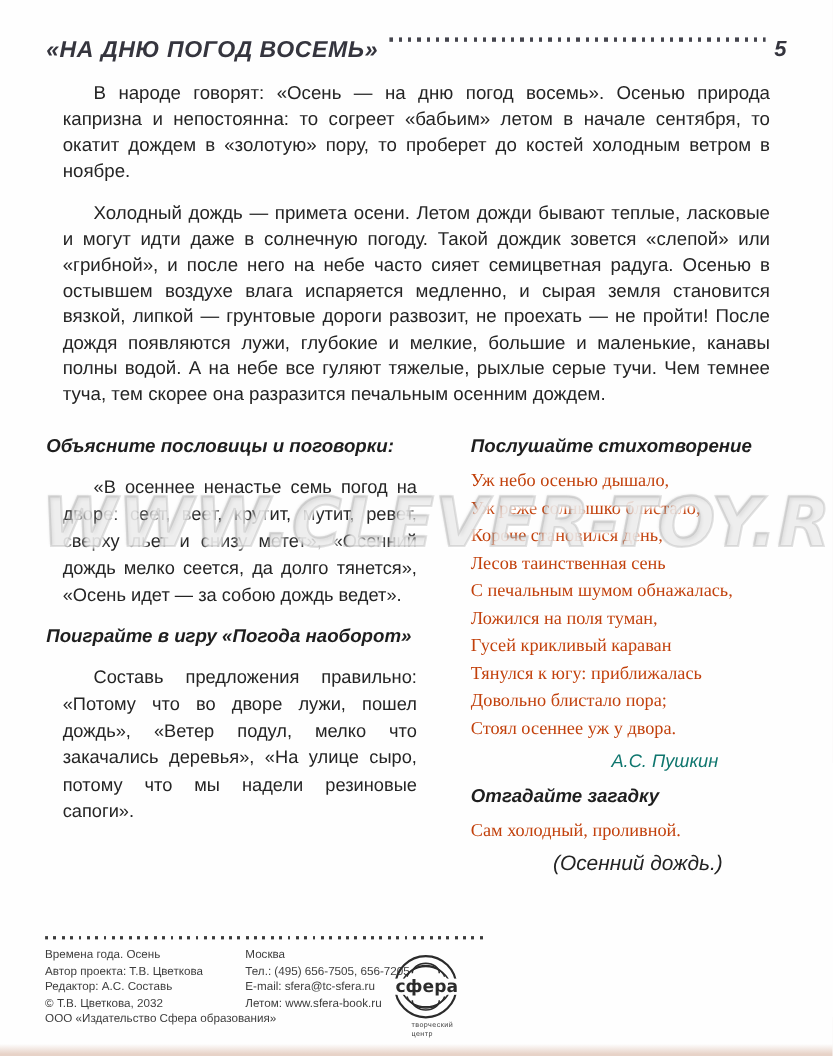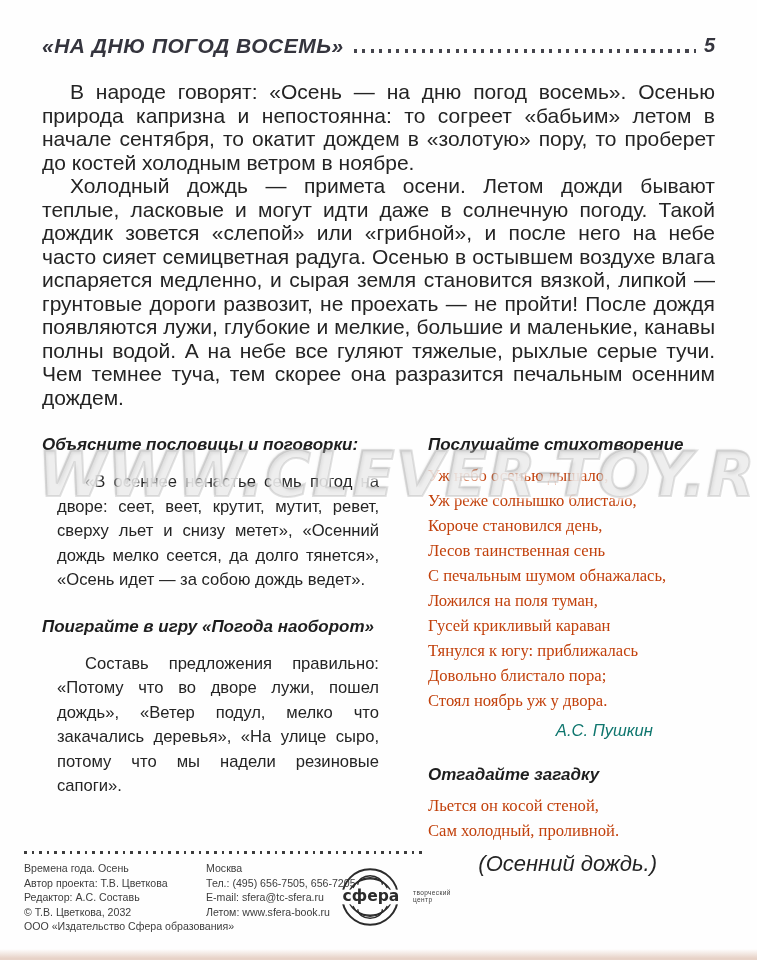--- a/index.html
+++ b/index.html
@@ -15,104 +15,103 @@
     width:757px;height:960px;
     background:#fefefe;
     overflow:hidden;
   }
   .content{
     position:relative;
     padding:34px 42px 0 42px;
   }
   
   .hdr{
-    display:flex;align-items:flex-end;
-    margin-bottom:22px;
+    display:flex;
   }
   .hdr-title{
     font-style:italic;font-weight:bold;
     font-size:21px;letter-spacing:.5px;
     color:#35353e;white-space:nowrap;
   }
   .hdr-dots{
     flex:1;height:4px;margin:0 8px 5px 10px;
     background:repeating-linear-gradient(90deg,#45454d 0 3px,transparent 3px 8.5px);
   }
   .hdr-num{
     font-style:italic;font-weight:bold;
     font-size:20px;color:#35353e;
     padding-bottom:1px;
   }
   
   .intro p{
-    margin:0;
-    font-size:21px;line-height:23.5px;
+    margin:15px;
+    font-size:17px;line-height:23.5px;
     text-align:justify;text-indent:28px;
     color:#242424;
   }
   
   .cols{
     display:flex;gap:34px;
     margin-top:26px;
   }
   .col-left{width:352px;flex:0 0 352px;}
   .col-right{flex:1;}
   .sec-h{
     margin:0 0 8px 0;
     font-style:italic;font-weight:bold;
     font-size:17px;color:#1e1e1e;
   }
-  .sec-h.gap-top{margin-top:24px;}
+  .sec-h.gap-top{margin-top:12px;}
   .sec-t{
     margin:15px;
     font-size:16.6px;line-height:24.5px;
     text-align:justify;text-indent:28px;
     color:#242424;
   }
   .poem-line,.riddle-line{
     font-size:16.6px;line-height:25px;color:#c2410c;font-family:Liberation Serif, serif;
   }
   .poem-attrib{
     font-style:italic;font-size:16.6px;
     text-align:right;padding-right:62px;
     margin-top:8px;color:#0f766e;
   }
   .riddle-answer{
-    font-style:italic;font-size:22px;
+    font-style:italic;font-size:19px;
     text-align:right;padding-right:58px;
     margin-top:8px;color:#242424;
   }
   
   .watermark{
     position:absolute;left:38px;top:438px;width:690px;
     font-family:"DejaVu Sans",sans-serif;
     font-weight:bold;font-style:italic;
     font-size:62px;letter-spacing:1px;white-space:nowrap;
     color:rgba(190,190,190,0.22);
     -webkit-text-stroke:2px rgba(160,160,160,0.30);
     text-shadow:2px 3px 3px rgba(255,255,255,0.85), -1px -1px 2px rgba(120,120,120,0.18);
     pointer-events:none;z-index:5;
   }
   
   .footer{
-    position:absolute;left:24px;top:851px;width:440px;z-index:2;
+    position:absolute;left:41px;top:851px;width:440px;z-index:2;
   }
   .footer-rule{
     width:402px;height:3px;margin-bottom:7px;
     background:repeating-linear-gradient(90deg,#3c3c3c 0 2.6px,transparent 2.6px 7.6px);
   }
   .footer-cols{display:flex;align-items:flex-start;}
   .f-col1{width:182px;flex:0 0 182px;}
   .f-col2{width:136px;flex:0 0 136px;}
   .f-line{
     font-size:10.6px;line-height:14.5px;color:#3d3d3d;
     white-space:nowrap;
   }
   .f-logo{
-    display:flex;align-items:center;margin-left:-3px;margin-top:3px;
+    display:flex;align-items:center;margin-left:-3px;margin-top:3px;flex-direction:column;
   }
   .logo-tagline{
     font-size:6.5px;line-height:7.5px;color:#3d3d3d;
     letter-spacing:.4px;margin-left:2px;margin-top:-6px;
   }
   
   .bottom-strip{
     position:absolute;left:0;bottom:0;width:100%;height:11px;
     background:linear-gradient(to bottom,rgba(233,212,202,0) 0%,#e7d2c7 85%);
     z-index:6;
@@ -153,27 +152,26 @@
         <div>
           <div class="poem-line">Уж небо осенью дышало,</div>
           <div class="poem-line">Уж реже солнышко блистало,</div>
           <div class="poem-line">Короче становился день,</div>
           <div class="poem-line">Лесов таинственная сень</div>
           <div class="poem-line">С печальным шумом обнажалась,</div>
           <div class="poem-line">Ложился на поля туман,</div>
           <div class="poem-line">Гусей крикливый караван</div>
           <div class="poem-line">Тянулся к югу: приближалась</div>
           <div class="poem-line">Довольно блистало пора;</div>
-          <div class="poem-line">Стоял ноябрь уж у двора.</div>
+          <div class="poem-line">Стоял осеннее уж у двора.</div>
         </div>
         <div class="poem-attrib">А.С. Пушкин</div>
 
         <h3 class="sec-h gap-top">Отгадайте загадку</h3>
         <div>
-          <div class="riddle-line">Льется он косой стеной,</div>
           <div class="riddle-line">Сам холодный, проливной.</div>
         </div>
         <div class="riddle-answer">(Осенний дождь.)</div>
       </div>
 
     </div>
   </div>
 
   <div class="footer">
     <div class="footer-rule"></div>

